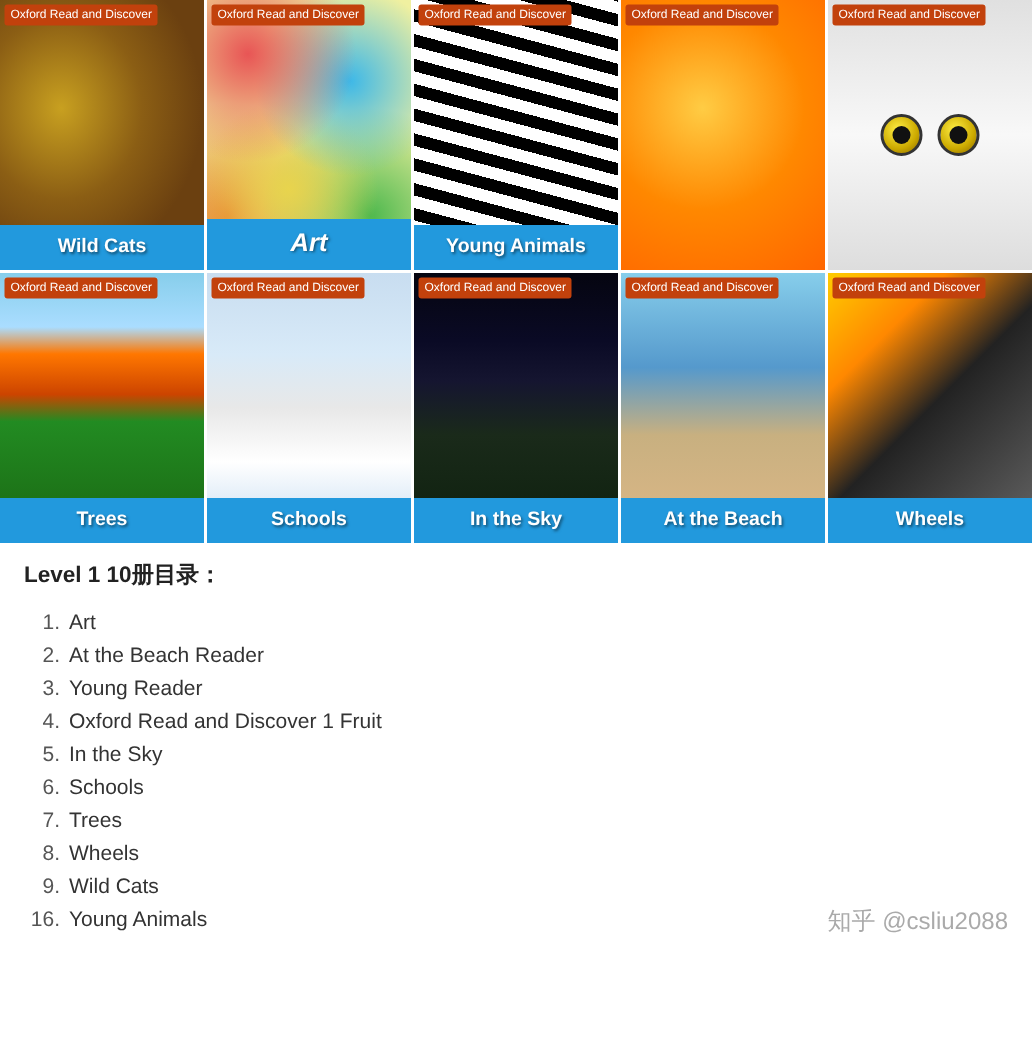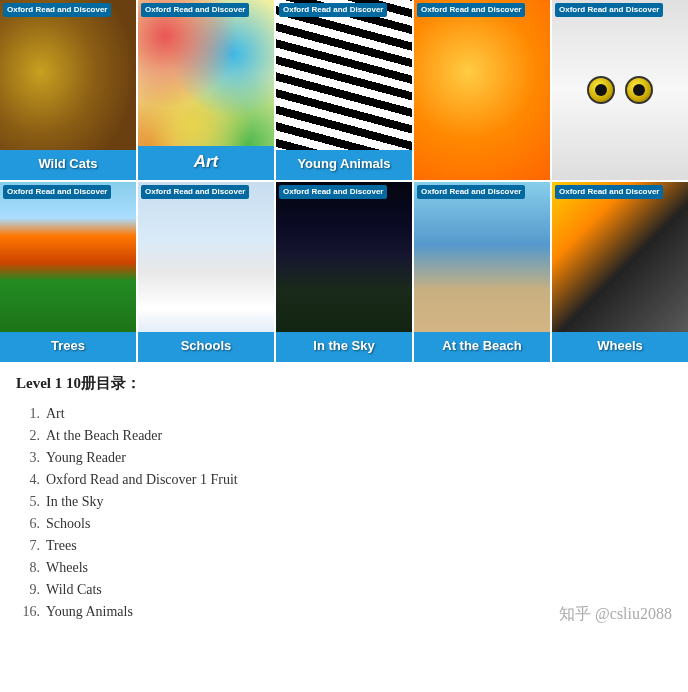--- a/index.html
+++ b/index.html
@@ -40,24 +40,24 @@
       padding: 6px 4px 8px;
       font-family: Arial, sans-serif;
       text-shadow: 1px 1px 2px rgba(0,0,0,0.5);
       line-height: 1.2;
     }
 
     .book-badge {
       position: absolute;
       top: 3px;
       left: 3px;
-      background: #0369a1;
+      background: #c2410c;
       color: #fff;
       font-size: 8px;
-      font-weight: bold;
+      font-weight: normal;
       padding: 2px 4px;
       border-radius: 2px;
       line-height: 1.2;
       text-align: center;
     }
 
     
     .cover-visual {
       width: 100%;
       height: calc(100% - 40px);
@@ -147,21 +147,20 @@
     .watermark {
       position: absolute;
       bottom: 10px;
       right: 16px;
       font-size: 16px;
       color: #aaa;
     }
 
     .bottom-wrapper {
       position: relative;
-      font-family: Liberation Serif, serif;
     }
 
     
     .art-visual {
       width: 100%; height: 100%;
       background:
         radial-gradient(circle at 20% 20%, #e85555 0%, transparent 40%),
         radial-gradient(circle at 70% 30%, #3db8e8 0%, transparent 40%),
         radial-gradient(circle at 40% 70%, #e8d44d 0%, transparent 40%),
         radial-gradient(circle at 80% 80%, #4db84d 0%, transparent 40%),

